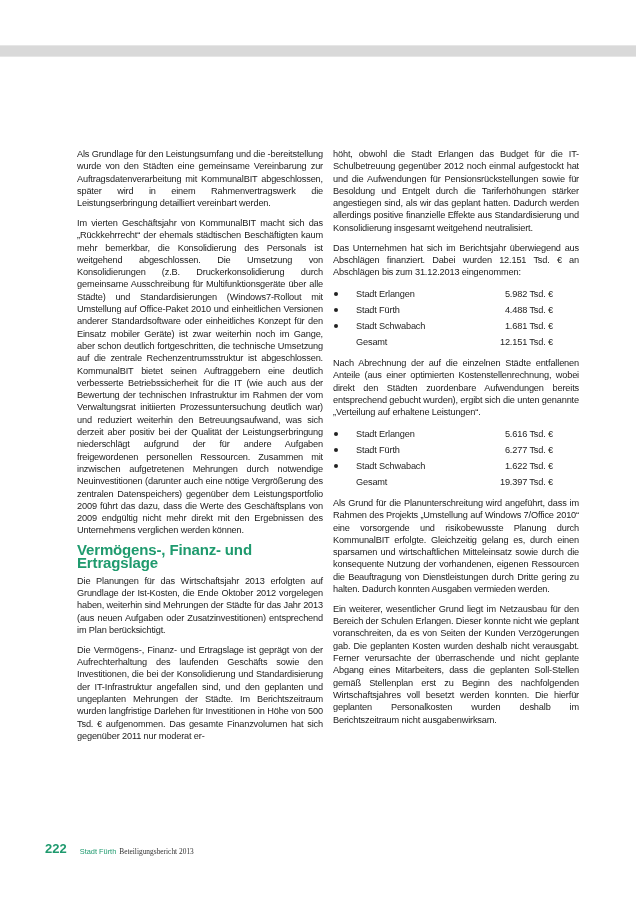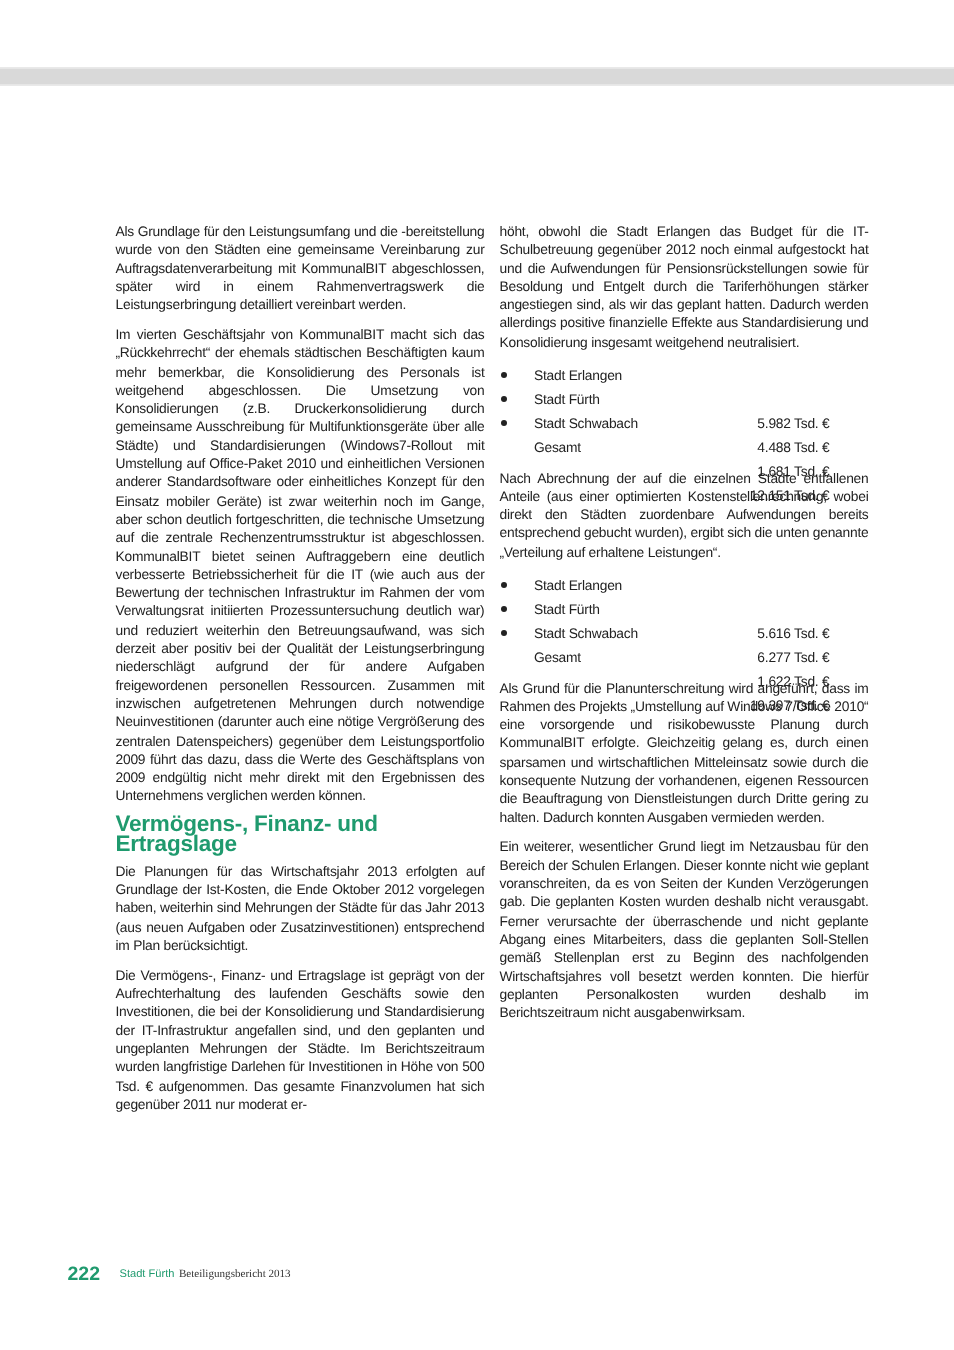--- a/index.html
+++ b/index.html
@@ -11,41 +11,42 @@
     .col { position: absolute; top: 148px; width: 246px; font-size: 9.2px; line-height: 12.3px; letter-spacing: -0.15px; }
     .col-left { left: 77px; }
     .col-right { left: 333px; }
     .col p { margin: 0 0 7.5px 0; text-align: justify; hyphens: manual; }
     .section-heading { margin: 0 0 6px 0; color: #1f9a6e; font-weight: bold; font-size: 15px; }
     .amount-list { margin: 0 0 7px 0; padding: 0; list-style: none; }
     .amount-row { display: flex; justify-content: space-between; height: 16px; line-height: 16px; }
     .amount-row .left { display: flex; }
     .bullet { width: 22px; padding-left: 1px; }
     .bullet-dot { display: inline-block; width: 4px; height: 4px; border-radius: 50%; background: #222; vertical-align: middle; margin-bottom: 1px; }
-    .amount-value { padding-right: 26px; text-align: center; margin-top: 32px; }
-    .footer { position: absolute; left: 45px; top: 841px; display: flex; align-items: center; }
+    .amount-value { padding-right: 26px; text-align: center; }
+    .footer { position: absolute; left: 45px; top: 841px; display: flex; align-items: flex-end; }
     .page-number { color: #1f9a6e; font-weight: bold; font-size: 13px; margin-right: 13px; }
     .footer-city { color: #1f9a6e; font-size: 7.4px; margin-right: 3px; }
     .footer-title { color: #333; font-size: 7.4px; font-family: Liberation Serif, serif; }
   </style>
 </head>
 <body>
 
 <div class="top-band"></div>
 
 <div class="col col-left">
   <p>Als Grundlage für den Leistungsumfang und die -bereitstellung wurde von den Städten eine gemeinsame Vereinbarung zur Auftragsdatenverarbeitung mit KommunalBIT abgeschlossen, später wird in einem Rahmenvertragswerk die Leistungserbringung detailliert vereinbart werden.</p>
   <p>Im vierten Geschäftsjahr von KommunalBIT macht sich das „Rückkehrrecht“ der ehemals städtischen Beschäftigten kaum mehr bemerkbar, die Konsolidierung des Personals ist weitgehend abgeschlossen. Die Umsetzung von Konsolidierungen (z.B. Druckerkonsolidierung durch gemeinsame Ausschreibung für Multifunktionsgeräte über alle Städte) und Standardisierungen (Windows7-Rollout mit Umstellung auf Office-Paket 2010 und einheitlichen Versionen anderer Standardsoftware oder einheitliches Konzept für den Einsatz mobiler Geräte) ist zwar weiterhin noch im Gange, aber schon deutlich fortgeschritten, die technische Umsetzung auf die zentrale Rechenzentrumsstruktur ist abgeschlossen. KommunalBIT bietet seinen Auftraggebern eine deutlich verbesserte Betriebssicherheit für die IT (wie auch aus der Bewertung der technischen Infrastruktur im Rahmen der vom Verwaltungsrat initiierten Prozessuntersuchung deutlich war) und reduziert weiterhin den Betreuungsaufwand, was sich derzeit aber positiv bei der Qualität der Leistungserbringung niederschlägt aufgrund der für andere Aufgaben freigewordenen personellen Ressourcen. Zusammen mit inzwischen aufgetretenen Mehrungen durch notwendige Neuinvestitionen (darunter auch eine nötige Vergrößerung des zentralen Datenspeichers) gegenüber dem Leistungsportfolio 2009 führt das dazu, dass die Werte des Geschäftsplans von 2009 endgültig nicht mehr direkt mit den Ergebnissen des Unternehmens verglichen werden können.</p>
   <div class="section-heading">Vermögens-, Finanz- und Ertragslage</div>
   <p>Die Planungen für das Wirtschaftsjahr 2013 erfolgten auf Grundlage der Ist-Kosten, die Ende Oktober 2012 vorgelegen haben, weiterhin sind Mehrungen der Städte für das Jahr 2013 (aus neuen Aufgaben oder Zusatzinvestitionen) entsprechend im Plan berücksichtigt.</p>
   <p>Die Vermögens-, Finanz- und Ertragslage ist geprägt von der Aufrechterhaltung des laufenden Geschäfts sowie den Investitionen, die bei der Konsolidierung und Standardisierung der IT-Infrastruktur angefallen sind, und den geplanten und ungeplanten Mehrungen der Städte. Im Berichtszeitraum wurden langfristige Darlehen für Investitionen in Höhe von 500 Tsd. € aufgenommen. Das gesamte Finanzvolumen hat sich gegenüber 2011 nur moderat er-</p>
 </div>
 
 <div class="col col-right">
   <p>höht, obwohl die Stadt Erlangen das Budget für die IT-Schulbetreuung gegenüber 2012 noch einmal aufgestockt hat und die Aufwendungen für Pensionsrückstellungen sowie für Besoldung und Entgelt durch die Tariferhöhungen stärker angestiegen sind, als wir das geplant hatten. Dadurch werden allerdings positive finanzielle Effekte aus Standardisierung und Konsolidierung insgesamt weitgehend neutralisiert.</p>
+  <p>Das Unternehmen hat sich im Berichtsjahr überwiegend aus Abschlägen finanziert. Dabei wurden 12.151 Tsd. € an Abschlägen bis zum 31.12.2013 eingenommen:</p>
 
   <ul class="amount-list">
     <li class="amount-row">
       <span class="left">
           <span class="bullet"><span class="bullet-dot"></span></span>
           <span>Stadt Erlangen</span>
         </span>
       <span class="amount-value">5.982 Tsd. €</span>
     </li>
     <li class="amount-row">

